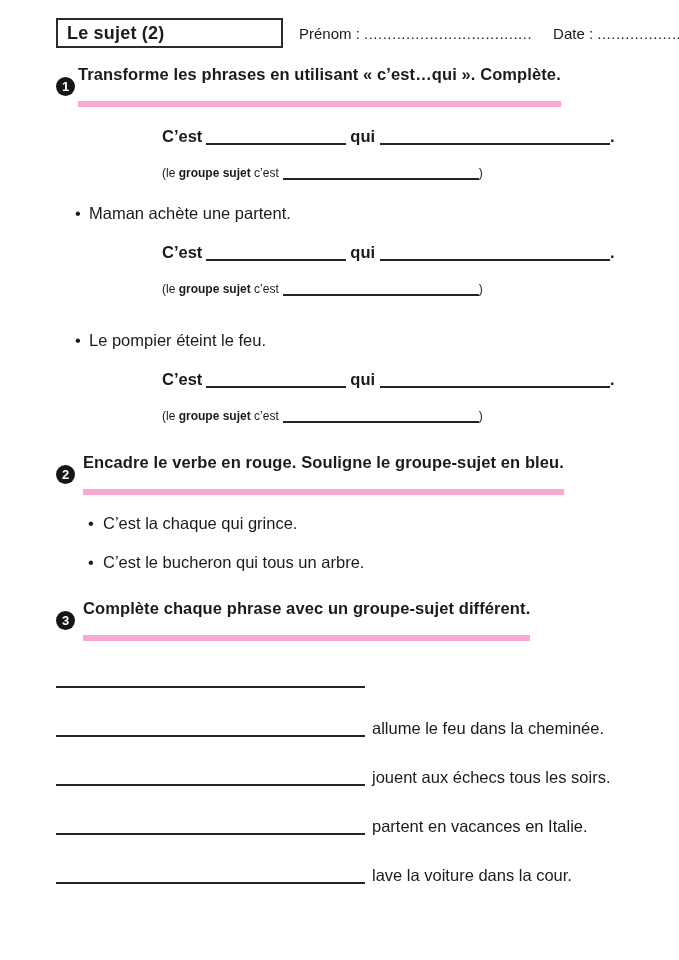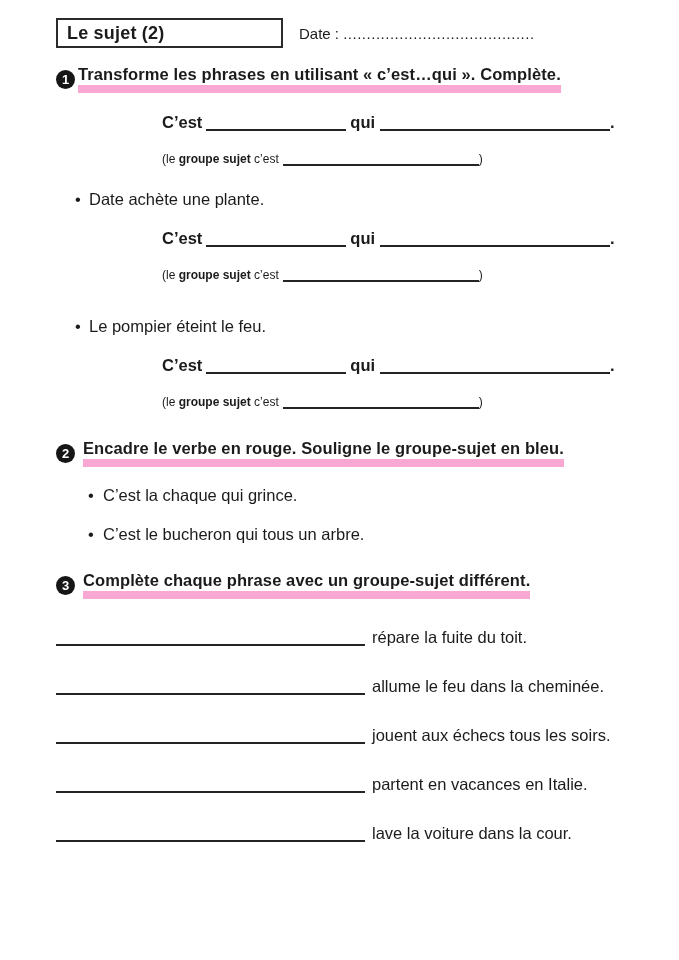--- a/index.html
+++ b/index.html
@@ -33,22 +33,22 @@
     flex: none;
     width: 19px; height: 19px; border-radius: 50%;
     background: #161616; color: #ffffff;
     display: inline-flex; align-items: center; justify-content: center;
     font-size: 13px; font-weight: bold;
     margin-right: 8px;
   }
   .ex-heading.tight .badge { margin-right: 3px; }
   .ex-title {
     font-weight: bold; font-size: 16.5px;
-    border-bottom: 8px solid #f9a8d4;
-    padding-bottom: 1px;
+    border-bottom: 6px solid #f9a8d4;
+    padding-bottom: 17px;
     letter-spacing: 0.1px;
   }
 
   
   .ex1-item { margin-top: 18px; }
   .ex1-item.extra-gap { margin-top: 29px; }
   .bullet-line { padding-left: 19px; font-size: 16.5px; line-height: 22px; }
   .bullet-line .bullet { display: inline-block; width: 14px; }
   .cest-row { margin-left: 106px; margin-top: 17px; font-size: 16.5px; line-height: 22px; white-space: nowrap; }
   .paren-row { margin-left: 106px; margin-top: 15px; font-size: 12px; line-height: 22px; white-space: nowrap; }
@@ -79,39 +79,43 @@
 <body>
 
 <div class="page">
 
   <div class="header">
     <div class="title-box">
       <span>Le sujet (2)</span>
     </div>
     <div class="header-fields">
       <span class="field">
+        <span>Prénom :</span>
+        <span class="dots">....................................</span>
+      </span>
+      <span class="field">
         <span>Date :</span>
         <span class="dots">.........................................</span>
       </span>
     </div>
   </div>
 
   <div class="section section-1">
     <div class="ex-heading tight">
       <span class="badge">1</span>
       <span class="ex-title">Transforme les phrases en utilisant « c’est…qui ». Complète.</span>
     </div>
 
     <div class="ex1-item">
       <div class="cest-row"><span class="b">C’est</span><span class="blank blank-cest"></span><span class="b">qui</span><span class="blank blank-qui"></span><span class="b">.</span></div>
       <div class="paren-row"><span>(le</span> <span class="b">groupe sujet</span> <span>c’est</span><span class="blank blank-paren"></span><span>)</span></div>
     </div>
 
     <div class="ex1-item">
-      <div class="bullet-line"><span class="bullet">•</span><span>Date achète une plante.</span></div>
+      <div class="bullet-line"><span class="bullet">•</span><span>Maman achète une partent.</span></div>
       <div class="cest-row"><span class="b">C’est</span><span class="blank blank-cest"></span><span class="b">qui</span><span class="blank blank-qui"></span><span class="b">.</span></div>
       <div class="paren-row"><span>(le</span> <span class="b">groupe sujet</span> <span>c’est</span><span class="blank blank-paren"></span><span>)</span></div>
     </div>
 
     <div class="ex1-item extra-gap">
       <div class="bullet-line"><span class="bullet">•</span><span>Le pompier éteint le feu.</span></div>
       <div class="cest-row"><span class="b">C’est</span><span class="blank blank-cest"></span><span class="b">qui</span><span class="blank blank-qui"></span><span class="b">.</span></div>
       <div class="paren-row"><span>(le</span> <span class="b">groupe sujet</span> <span>c’est</span><span class="blank blank-paren"></span><span>)</span></div>
     </div>
   </div>
@@ -123,20 +127,20 @@
     </div>
     <div class="ex2-line"><span class="bullet">•</span><span>C’est la chaque qui grince.</span></div>
     <div class="ex2-line"><span class="bullet">•</span><span>C’est le bucheron qui tous un arbre.</span></div>
   </div>
 
   <div class="section section-3">
     <div class="ex-heading">
       <span class="badge">3</span>
       <span class="ex-title">Complète chaque phrase avec un groupe-sujet différent.</span>
     </div>
-    <div class="ex3-row"><span class="blank blank-ex3"></span><span>répare la fuite du toit.</span></div>
+    <div class="ex3-row"><span class="blank blank-ex3"></span></div>
     <div class="ex3-row"><span class="blank blank-ex3"></span><span>allume le feu dans la cheminée.</span></div>
     <div class="ex3-row"><span class="blank blank-ex3"></span><span>jouent aux échecs tous les soirs.</span></div>
     <div class="ex3-row"><span class="blank blank-ex3"></span><span>partent en vacances en Italie.</span></div>
     <div class="ex3-row"><span class="blank blank-ex3"></span><span>lave la voiture dans la cour.</span></div>
   </div>
 
 </div>
 
 </body></html>

